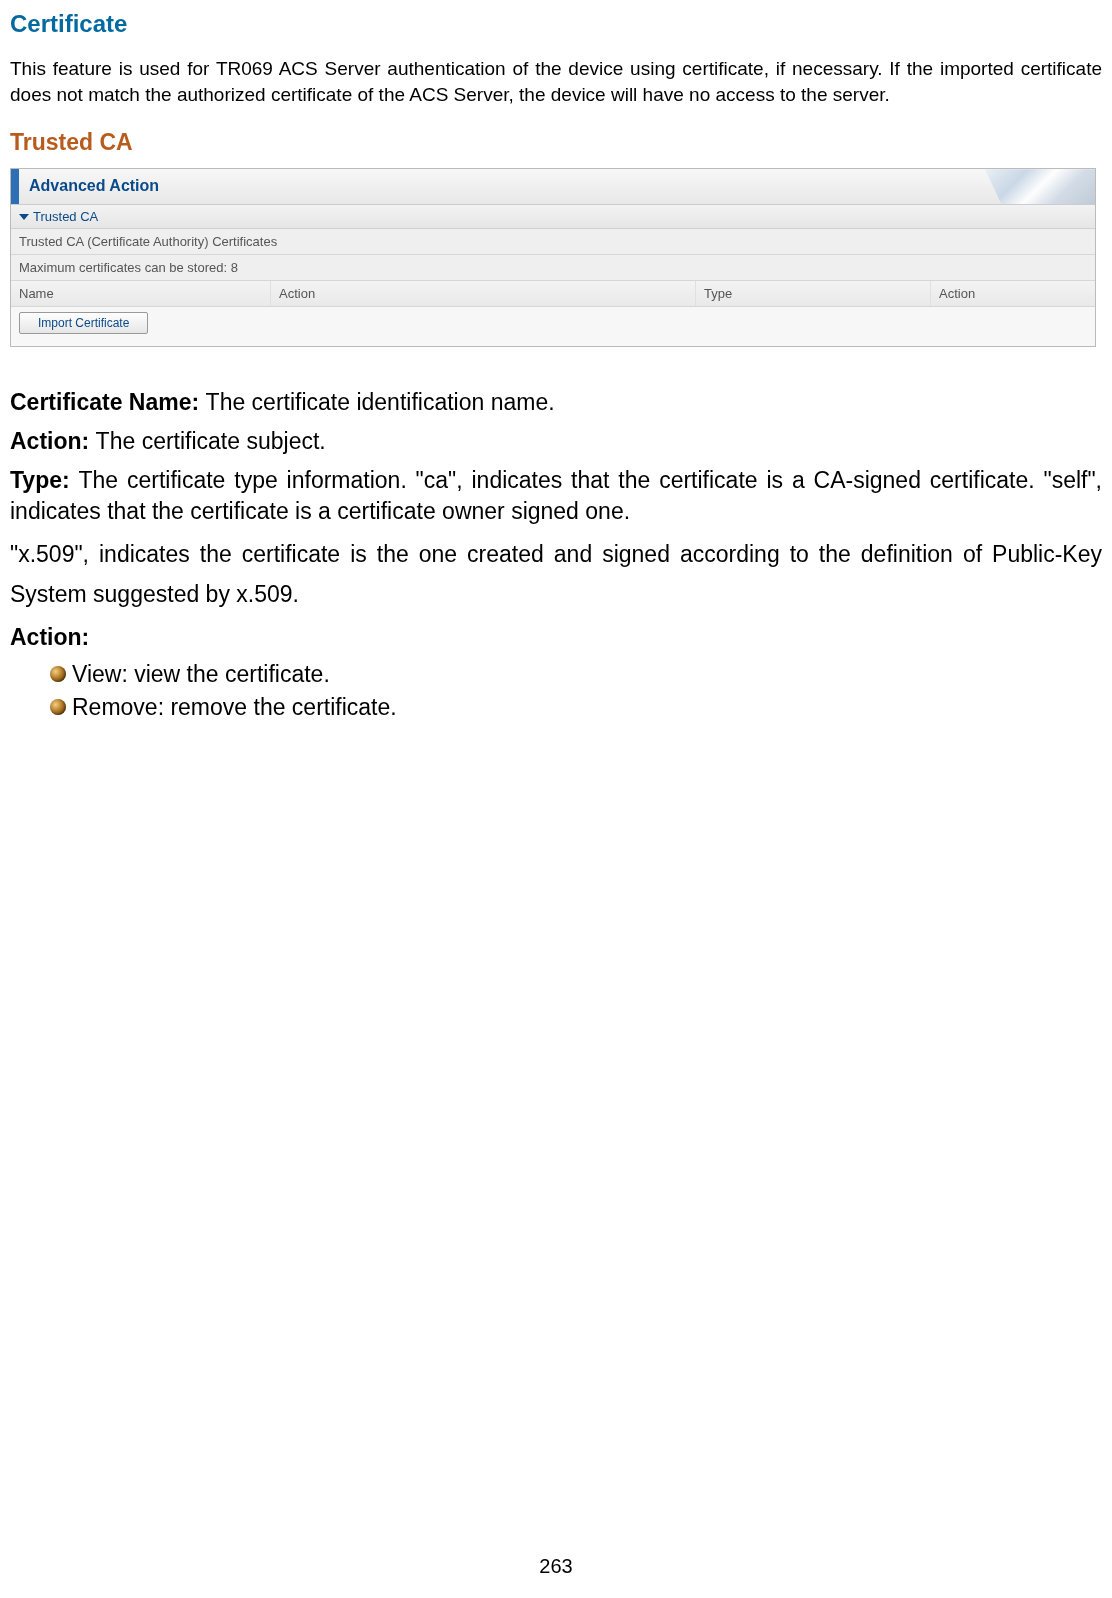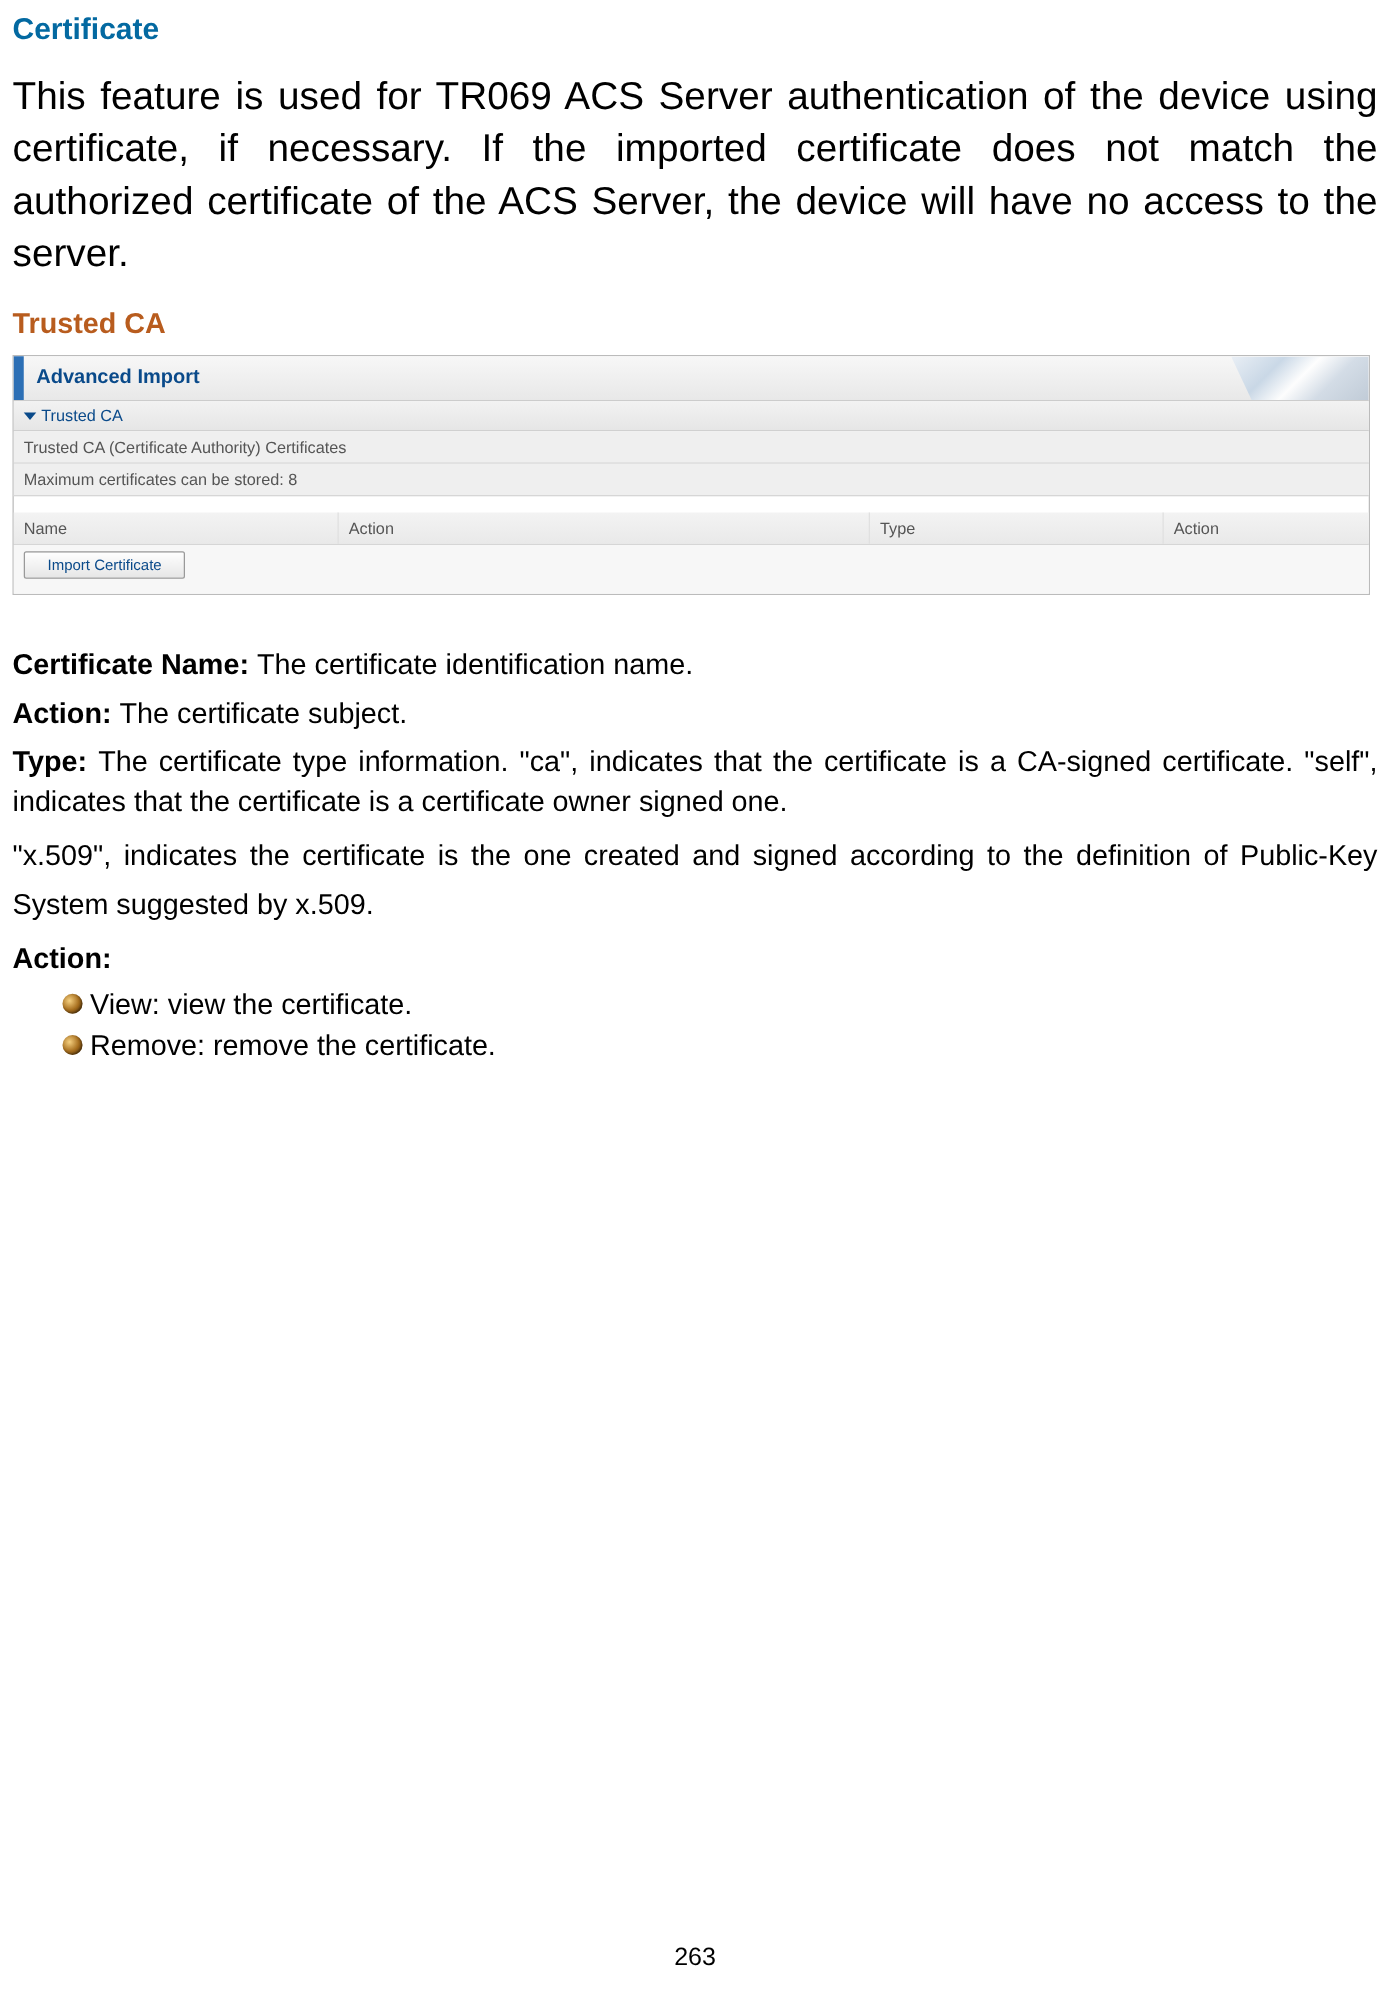--- a/index.html
+++ b/index.html
@@ -15,21 +15,21 @@
       position: relative;
       padding: 10px 10px 0 10px;
     }
     .main-heading {
       font-size: 24px;
       font-weight: bold;
       color: #0369a1;
       margin-bottom: 18px;
     }
     .intro-para {
-      font-size: 31px;
+      font-size: 19px;
       color: #000;
       text-align: justify;
       line-height: 1.35;
       margin-bottom: 22px;
     }
     .sub-heading {
       font-size: 23px;
       font-weight: bold;
       color: #b85c1e;
       margin-bottom: 12px;
@@ -87,21 +87,20 @@
       color: #555;
       font-size: 13px;
       padding: 5px 8px;
     }
     .table-header-row {
       display: flex;
       background: linear-gradient(#f3f3f3, #e9e9e9);
       border-bottom: 1px solid #d6d6d6;
       color: #555;
       font-size: 13px;
-      margin-top: 13px;
     }
     .th-cell {
       padding: 5px 8px;
       border-right: 1px solid #e0e0e0;
     }
     .th-name { width: 260px; }
     .th-subject { width: 425px; }
     .th-type { width: 235px; }
     .th-action { flex: 1; border-right: none; }
     .button-row {
@@ -172,21 +171,21 @@
 
 <h1 class="main-heading">Certificate</h1>
 
 <p class="intro-para">This feature is used for TR069 ACS Server authentication of the device using certificate, if necessary. If the imported certificate does not match the authorized certificate of the ACS Server, the device will have no access to the server.</p>
 
 <h2 class="sub-heading">Trusted CA</h2>
 
 <div class="screenshot-container">
   <div class="adv-setup-bar">
     <div class="adv-setup-accent"></div>
-    <div class="adv-setup-label">Advanced Import</div>
+    <div class="adv-setup-label">Advanced Action</div>
     <div class="adv-setup-deco"></div>
   </div>
   <div class="trusted-ca-row">
     <span class="arrow"></span>
     <span>Trusted CA</span>
   </div>
   <div class="info-row">Trusted CA (Certificate Authority) Certificates</div>
   <div class="info-row">Maximum certificates can be stored: 8</div>
   <div class="table-header-row">
     <div class="th-cell th-name">Name</div>

